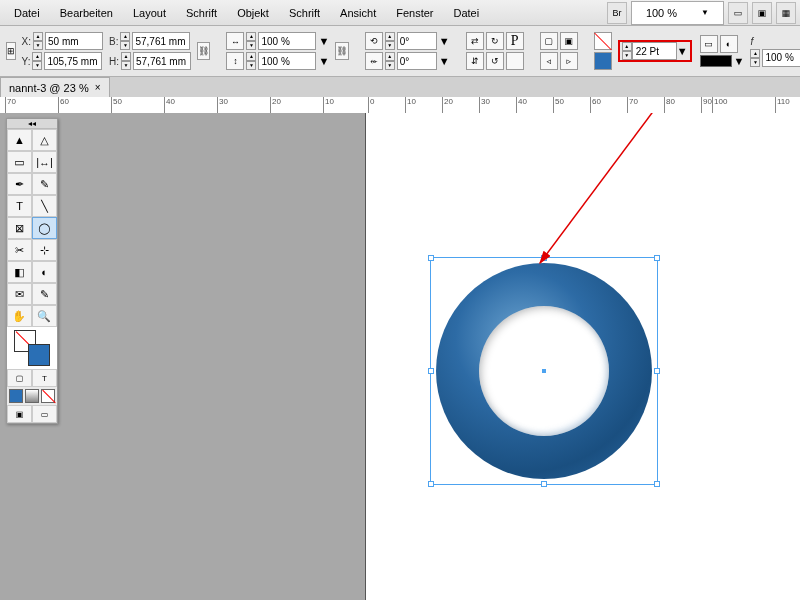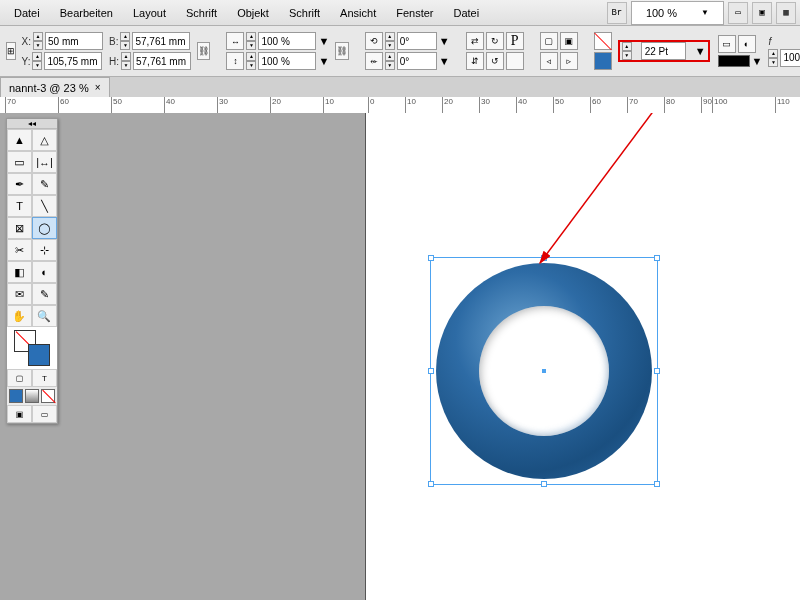--- a/index.html
+++ b/index.html
@@ -1,32 +1,32 @@
 <!DOCTYPE html>
 <html><head>
 <meta charset="utf-8">
 <style>
 * { margin:0; padding:0; box-sizing:border-box; font-family:Tahoma,Arial,sans-serif; font-size:11px; }
 body { background:#fff; overflow:hidden; width:800px; height:600px; position:relative; }
 .menubar { height:26px; background:linear-gradient(#f0f0f0,#e0e0e0); display:flex; align-items:center; padding:0 4px; border-bottom:1px solid #b0b0b0; }
 .menubar span { padding:4px 10px; cursor:default; }
 .menubar .right-icons { margin-left:auto; display:flex; gap:4px; align-items:center; }
-.ribbon-icon { width:20px; height:22px; background:#e8e8e8; border:1px solid #bbb; display:flex; align-items:center; justify-content:center; font-size:9px;font-family:Liberation Mono, monospace; }
+.ribbon-icon { width:20px; height:22px; background:#e8e8e8; border:1px solid #bbb; display:flex; align-items:center; justify-content:center; font-size:9px; }
 .zoom-box { display:flex; align-items:center; border:1px solid #aaa; padding:1px 4px; background:#fff; }
 .zoom-box .dd { margin-left:4px; font-size:8px; }
 .toolbar { height:51px; background:#e8e8e8; border-bottom:1px solid #b0b0b0; display:flex; align-items:center; padding:2px 6px; gap:6px; }
 .field-grp { display:flex; flex-direction:column; gap:2px; }
 .field-row { display:flex; align-items:center; gap:2px; }
 .lbl { font-size:10px; color:#333; }
 .num-input { width:58px; height:18px; border:1px solid #999; background:#fff; font-size:10px; padding:0 2px; display:flex; align-items:center; }
 .spinners { width:10px; height:18px; display:flex; flex-direction:column; }
 .sp { flex:1; border:1px solid #999; background:#eee; font-size:5px; text-align:center; line-height:7px; }
 .vdiv { width:1px; height:40px; background:#bbb; margin:0 2px; }
 .mini-icon { width:18px; height:18px; border:1px solid #999; background:#f8f8f8; display:flex; align-items:center; justify-content:center; font-size:9px; }
-.highlight-box { border:2px solid #e00000; padding:0 2px; display:flex; align-items:center; gap:9px; }
+.highlight-box { border:2px solid #e00000; padding:0 2px; display:flex; align-items:center; gap:0; }
 .stroke-input { width:45px; height:18px; border:1px solid #999; background:#fff; font-size:10px; padding:0 3px; display:flex; align-items:center; }
 .doc-tab { height:20px; background:#d0d0d0; display:flex; }
 .tab { background:#e8e8e8; border:1px solid #aaa; border-bottom:none; padding:2px 8px; font-size:10px; display:flex; align-items:center; gap:6px; }
 .tab-close { font-size:10px; }
 .ruler-h { position:absolute; top:97px; left:0; right:0; height:32px; background:#fff; border-bottom:1px solid #888; }
 .ruler-h .tick { position:absolute; top:0; height:16px; border-left:1px solid #888; font-size:8px; padding-left:1px; color:#555; }
 .canvas-area { position:absolute; top:113px; left:0; right:0; bottom:0; background:#a8a8a8; }
 .page { position:absolute; left:365px; top:0; right:0; bottom:0; background:#fff; border-left:1px solid #555; }
 .toolpanel { position:absolute; left:6px; top:5px; width:52px; background:#eaeaea; border:1px solid #999; box-shadow:1px 1px 3px rgba(0,0,0,0.3); }
 .toolpanel .collapse { height:10px; background:#d8d8d8; text-align:center; font-size:8px; border-bottom:1px solid #bbb; }

